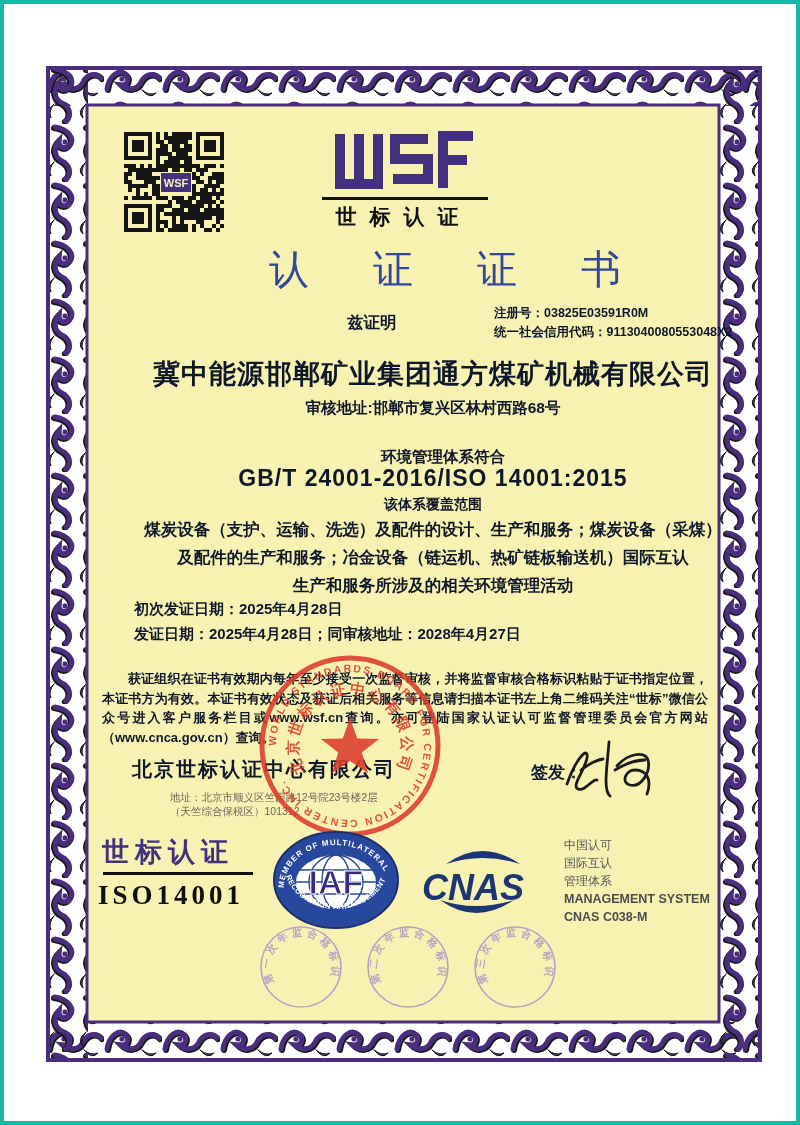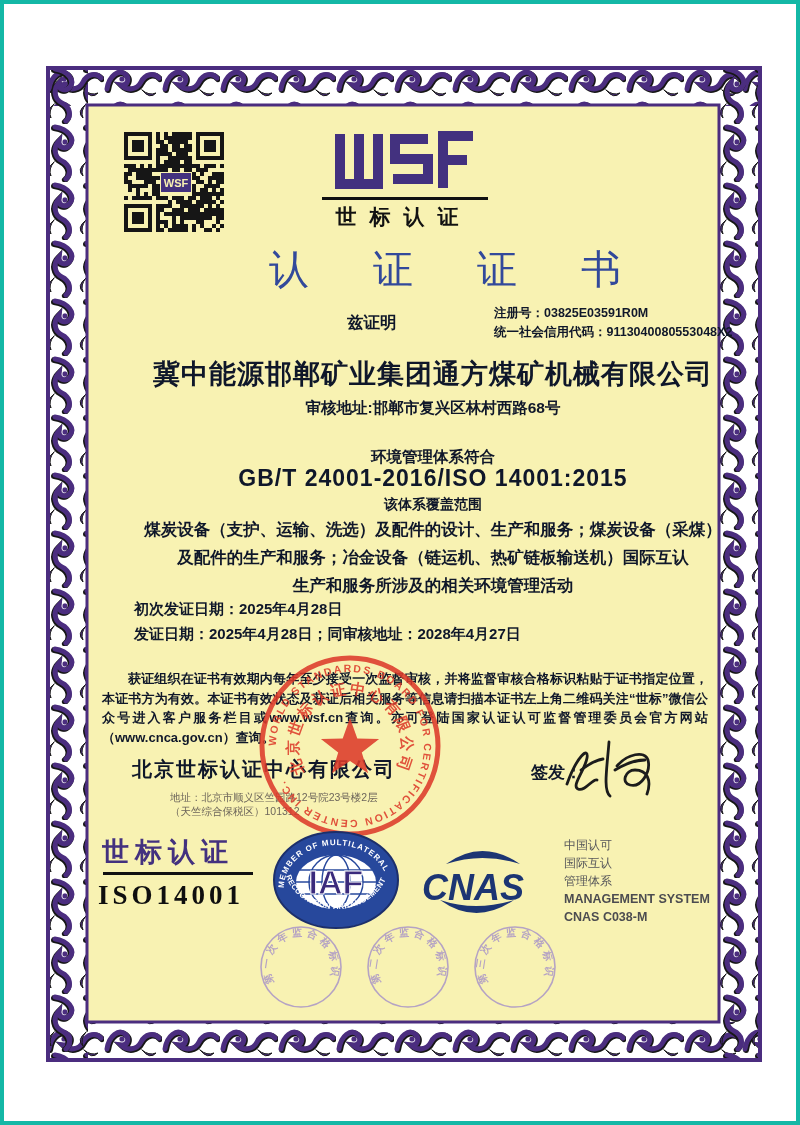--- a/index.html
+++ b/index.html
@@ -10,21 +10,21 @@
   .content{position:absolute;left:0;top:0;width:800px;height:1125px;}
   .cn-bold{font-weight:bold;color:#0f172a;}
   .title{left:85px;top:238px;width:628px;text-align:right;font-size:40px;font-weight:normal;color:#32499b;letter-spacing:64px;text-indent:64px;transform:translateX(-32px);white-space:nowrap;}
   .wsf-sub{left:85px;top:199px;width:628px;text-align:center;font-size:21px;font-weight:bold;color:#111;letter-spacing:13px;text-indent:13px;transform:translateX(-6px);}
   .wsf-rule{left:318px;top:193px;width:166px;height:3px;background:#111;}
   .certify{left:343px;top:308px;font-size:16.5px;}
   .regblock{left:490px;top:300px;font-size:12.5px;line-height:19px;}
   .company{top:352px;font-size:27px;letter-spacing:1px;}
   .addr1{top:394px;font-size:15.5px;}
   .addr2{top:417px;font-size:15.5px;}
-  .sysline{top:443px;font-size:15.5px;}
+  .sysline{top:443px;font-size:15.5px;padding-left:10px;}
   .standard{top:461px;font-size:23px;letter-spacing:1px;}
   .scopehead{top:492px;font-size:14px;}
   .scope{top:511px;font-size:16.5px;line-height:28px;}
   .date1{left:130px;top:596px;font-size:15px;}
   .date2{left:130px;top:621px;font-size:15px;}
   .notice{left:98px;top:665px;width:606px;font-size:13px;line-height:19.5px;text-align:justify;text-indent:2em;}
   .issuer{left:128px;top:752px;font-size:20px;letter-spacing:2px;}
   .signlabel{left:527px;top:757px;font-size:17px;}
   .issueraddr{left:166px;width:330px;font-size:10.5px;color:#6d665b;font-weight:normal;}
   .brand{left:98px;top:830px;font-size:27px;font-weight:bold;color:#43317f;letter-spacing:6px;white-space:nowrap;}

